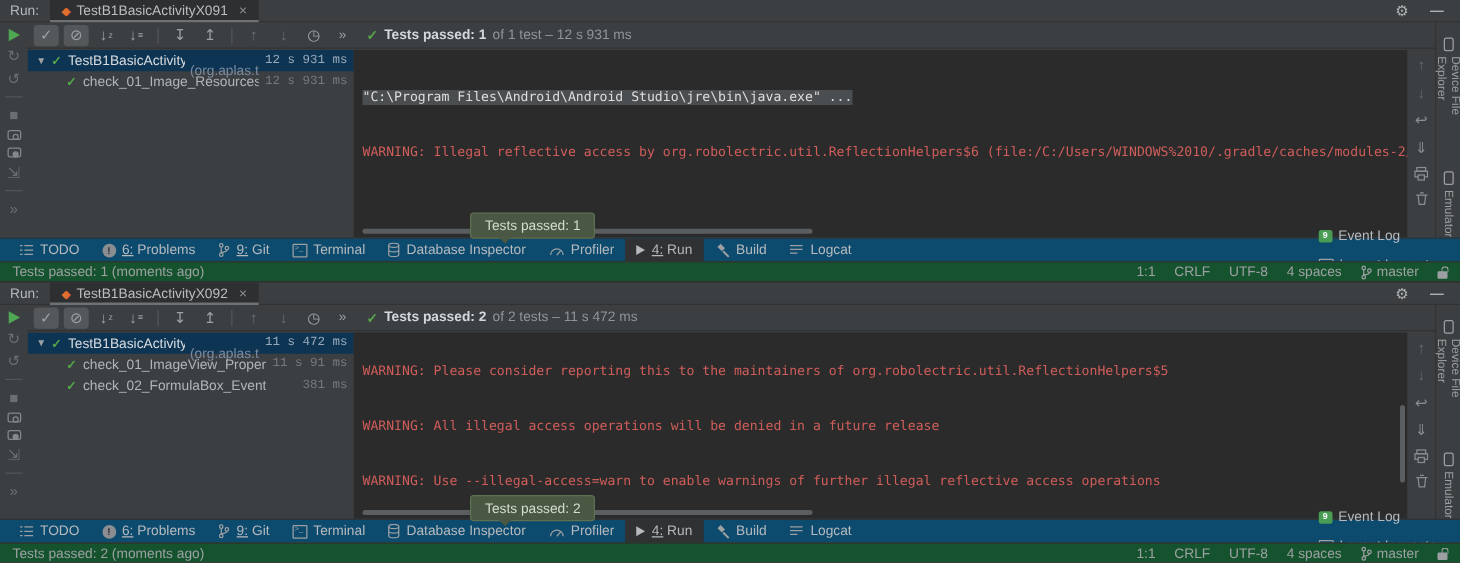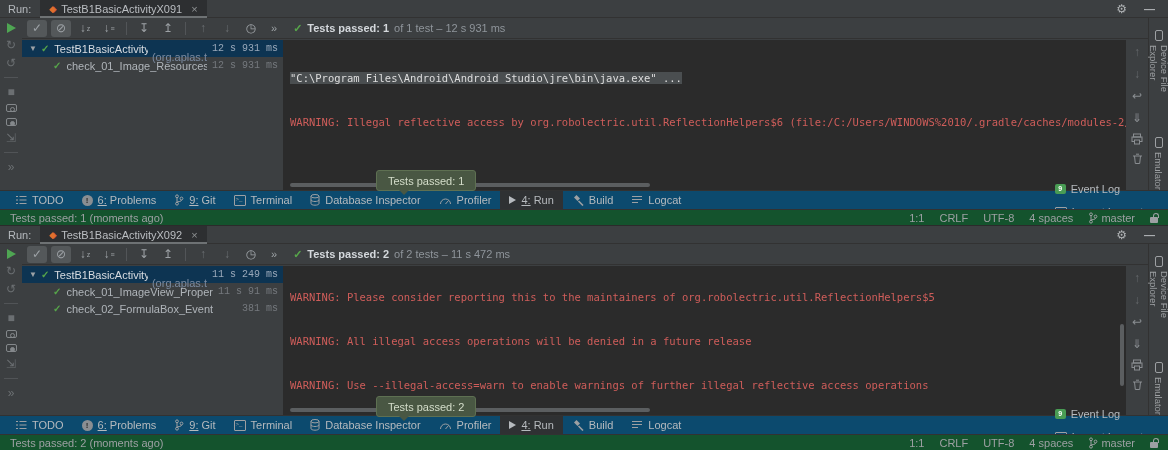--- a/index.html
+++ b/index.html
@@ -382,21 +382,21 @@
       <span>of 2 tests – 11 s 472 ms</span>
     </span>
   </div>
 
   <div class="tree">
     <div class="trow sel">
       <span class="chev">▼</span>
       <span class="tick">✓</span>
       <span class="name">TestB1BasicActivityX092</span>
       <span class="pkg">(org.aplas.t</span>
-      <span class="dur">11 s 249 ms</span>
+      <span class="dur">11 s 472 ms</span>
     </div>
     <div class="trow child">
       <span class="tick">✓</span>
       <span class="name">check_01_ImageView_Properties</span>
       <span class="dur">11 s 91 ms</span>
     </div>
     <div class="trow child">
       <span class="tick">✓</span>
       <span class="name">check_02_FormulaBox_Event</span>
       <span class="dur">381 ms</span>

